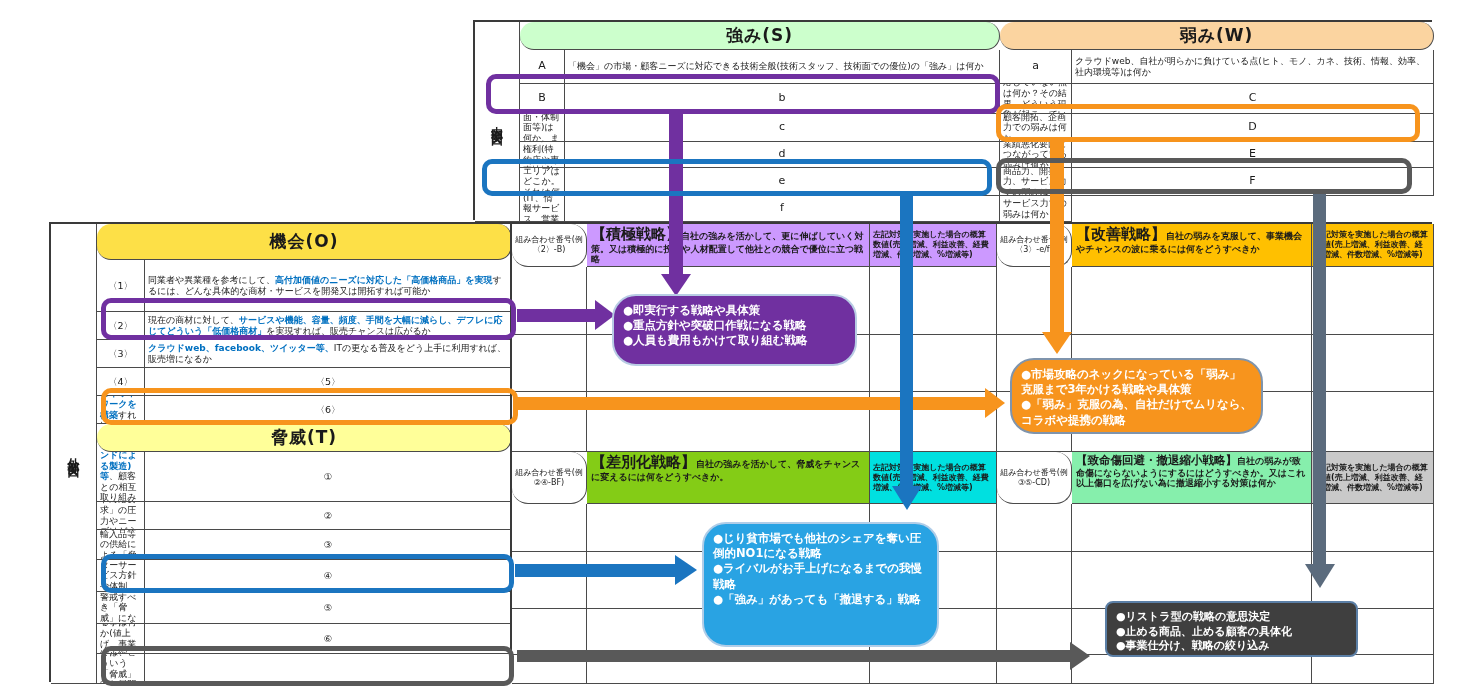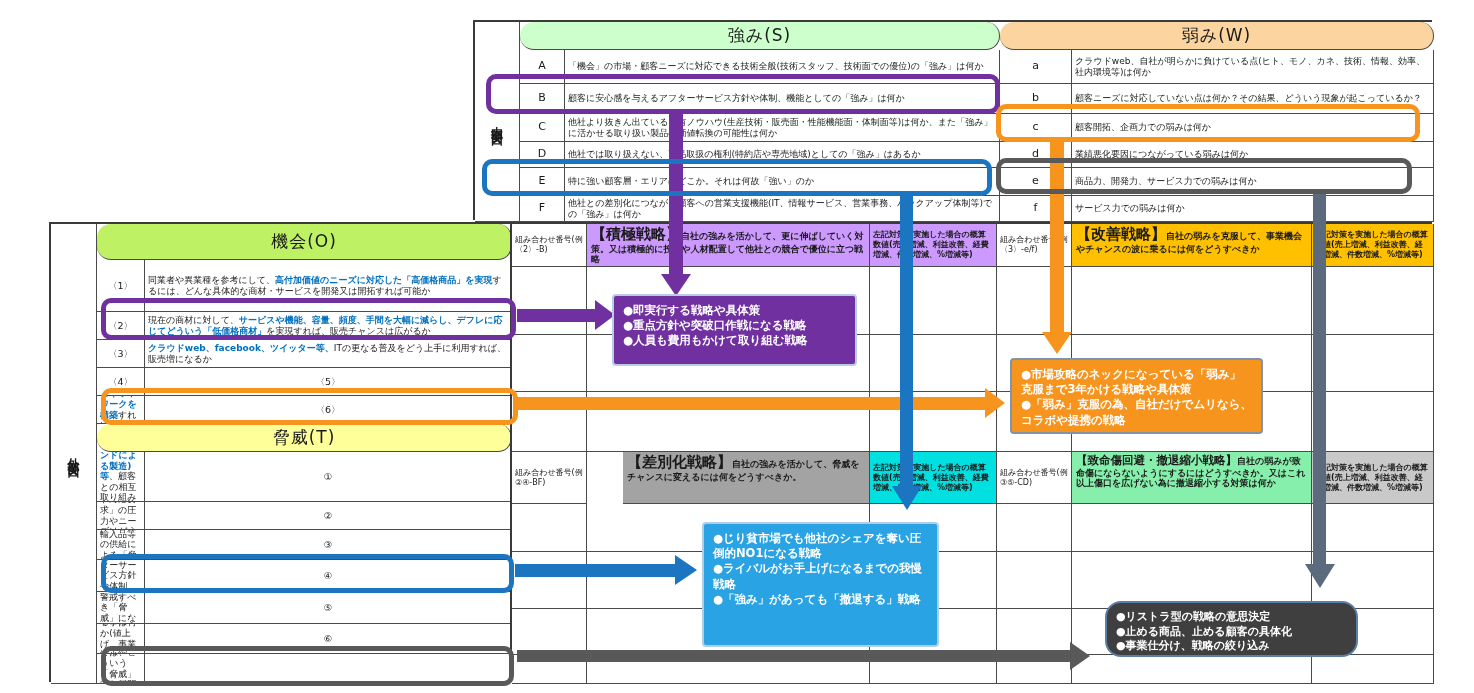--- a/index.html
+++ b/index.html
@@ -24,42 +24,42 @@
     font-size:9px;
     line-height:1.18;
     padding:1px 3px;
     overflow:hidden;
     display:flex;
     align-items:center;
     box-sizing:border-box;
     background:#fff;
   }
   .txt{justify-content:flex-start;text-align:left;}
-  .hdr{font-size:17px;font-weight:normal;justify-content:center;text-align:center;letter-spacing:1px;border-radius:14px;}
+  .hdr{font-size:17px;font-weight:bold;justify-content:center;text-align:center;letter-spacing:1px;border-radius:14px;}
   .vlabel{
     writing-mode:vertical-rl;
     font-weight:bold;font-size:12px;letter-spacing:3px;
     justify-content:center;
   }
   .idcell{font-size:11px;justify-content:center;text-align:center;}
   .idcell.small{font-size:9.5px;}
-  .combo{font-size:8px;justify-content:center;line-height:1.25;}
+  .combo{font-size:8px;justify-content:center;text-align:center;line-height:1.25;border-radius:16px;}
   .metric{font-size:8px;line-height:1.25;font-weight:bold;}
   .strat{display:block;padding:2px 4px;}
   .stitle{font-size:15px;font-weight:bold;}
   .stitle.sm{font-size:11.5px;}
   .sdesc{font-size:9px;font-weight:bold;}
   .seg-b{color:#0070C0;font-weight:bold;}
 
   
   .shaft{position:absolute;z-index:5;}
   .ahead{position:absolute;z-index:5;width:0;height:0;}
   .outline{position:absolute;z-index:6;border-radius:10px;background:transparent;box-sizing:border-box;}
   .callout{
-    position:absolute;z-index:7;border-radius:4px;
+    position:absolute;z-index:7;border-radius:24px;
     color:#fff;font-weight:bold;font-size:11.5px;line-height:1.32;
     padding:7px 9px;box-sizing:border-box;
   }
   .callout div{margin:0;}
 </style>
 </head>
 <body>
 
 <div class="tbl" style="left:473px;top:20px;width:959px;height:200px;
             grid-template-columns:45px 45px 435px 72px 362px;
@@ -67,21 +67,20 @@
   <div class="cell vlabel" style="grid-row:1/8;grid-column:1;">内部要因</div>
   <div class="cell hdr" style="grid-column:2/4;background:#CCFFCC;">強み(S)</div>
   <div class="cell hdr" style="grid-column:4/6;background:#FBD4A0;">弱み(W)</div>
 
   <div class="cell idcell">A</div>
   <div class="cell txt">「機会」の市場・顧客ニーズに対応できる技術全般(技術スタッフ、技術面での優位)の「強み」は何か</div>
   <div class="cell idcell">a</div>
   <div class="cell txt">クラウドweb、自社が明らかに負けている点(ヒト、モノ、カネ、技術、情報、効率、社内環境等)は何か</div>
 
   <div class="cell idcell">B</div>
-  <div class="cell txt">顧客に安心感を与えるアフターサービス方針や体制、機能としての「強み」は何か</div>
   <div class="cell idcell">b</div>
   <div class="cell txt">顧客ニーズに対応していない点は何か？その結果、どういう現象が起こっているか？</div>
 
   <div class="cell idcell">C</div>
   <div class="cell txt">他社より抜きん出ている固有ノウハウ(生産技術・販売面・性能機能面・体制面等)は何か、また「強み」に活かせる取り扱い製品の価値転換の可能性は何か</div>
   <div class="cell idcell">c</div>
   <div class="cell txt">顧客開拓、企画力での弱みは何か</div>
 
   <div class="cell idcell">D</div>
   <div class="cell txt">他社では取り扱えない、商品取扱の権利(特約店や専売地域)としての「強み」はあるか</div>
@@ -96,21 +95,21 @@
   <div class="cell idcell">F</div>
   <div class="cell txt">他社との差別化につながる顧客への営業支援機能(IT、情報サービス、営業事務、バックアップ体制等)での「強み」は何か</div>
   <div class="cell idcell">f</div>
   <div class="cell txt">サービス力での弱みは何か</div>
 </div>
 
 <div class="tbl" style="left:49px;top:222px;width:461px;height:460px;
             grid-template-columns:46px 48px 367px;
             grid-template-rows:36px 52px 28px 28px 28px 28px 28px 50px 28px 30px 32px 32px 30px 30px;">
   <div class="cell vlabel" style="grid-row:1/15;grid-column:1;">外部要因</div>
-  <div class="cell hdr" style="grid-column:2/4;background:#bef264;text-align:center;">機会(O)</div>
+  <div class="cell hdr" style="grid-column:2/4;background:#fde047;text-align:center;">機会(O)</div>
 
   <div class="cell idcell small">〈1〉</div>
   <div class="cell txt">
       <span><span>同業者や異業種を参考にして、</span><span class="seg-b">高付加価値のニーズに対応した「高価格商品」を実現</span><span>するには、どんな具体的な商材・サービスを開発又は開拓すれば可能か</span></span>
     </div>
   <div class="cell idcell small">〈2〉</div>
   <div class="cell txt">
       <span><span>現在の商材に対して、</span><span class="seg-b">サービスや機能、容量、頻度、手間を大幅に減らし、デフレに応じてどういう「低価格商材」</span><span>を実現すれば、販売チャンスは広がるか</span></span>
     </div>
   <div class="cell idcell small">〈3〉</div>
@@ -171,21 +170,21 @@
     <div class="cell"></div>
     <div class="cell"></div>
   <div class="cell"></div>
     <div class="cell"></div>
     <div class="cell"></div>
     <div class="cell"></div>
     <div class="cell"></div>
     <div class="cell"></div>
 
   <div class="cell combo">組み合わせ番号(例 ②④-BF)</div>
-  <div class="cell strat" style="background:#a3a3a3;margin-left:36px;">
+  <div class="cell strat" style="background:#84cc16;">
     <span class="stitle">【差別化戦略】</span><span class="sdesc">自社の強みを活かして、脅威をチャンスに変えるには何をどうすべきか。</span>
   </div>
   <div class="cell metric" style="background:#00E0E0;">左記対策を実施した場合の概算数値(売上増減、利益改善、経費増減、件数増減、%増減等)</div>
   <div class="cell combo">組み合わせ番号(例 ③⑤-CD)</div>
   <div class="cell strat" style="background:#86efac;">
     <span class="stitle sm">【致命傷回避・撤退縮小戦略】</span><span class="sdesc">自社の弱みが致命傷にならないようにするにはどうすべきか。又はこれ以上傷口を広げない為に撤退縮小する対策は何か</span>
   </div>
   <div class="cell metric" style="background:#C9C9C9;">左記対策を実施した場合の概算数値(売上増減、利益改善、経費増減、件数増減、%増減等)</div>
 
   <div class="cell"></div>
@@ -254,17 +253,17 @@
 </div>
 <div class="callout" style="left:1010px;top:358px;width:253px;height:76px;background:#F7941D;border:2px solid #7F94AC;">
   <div>●市場攻略のネックになっている「弱み」克服まで3年かける戦略や具体策</div>
   <div>●「弱み」克服の為、自社だけでムリなら、コラボや提携の戦略</div>
 </div>
 <div class="callout" style="left:702px;top:522px;width:237px;height:125px;background:#29A3E3;border:2px solid #B0CDE8;">
   <div>●じり貧市場でも他社のシェアを奪い圧倒的NO1になる戦略</div>
   <div>●ライバルがお手上げになるまでの我慢戦略</div>
   <div>●「強み」があっても「撤退する」戦略</div>
 </div>
-<div class="callout" style="left:1105px;top:601px;width:253px;height:56px;background:#3F3F3F;border:2px solid #5B7FA6;font-size:11px;border-radius:16px;">
+<div class="callout" style="left:1105px;top:601px;width:253px;height:56px;background:#3F3F3F;border:2px solid #5B7FA6;font-size:11px;border-radius:8px;">
   <div>●リストラ型の戦略の意思決定</div>
   <div>●止める商品、止める顧客の具体化</div>
   <div>●事業仕分け、戦略の絞り込み</div>
 </div>
 
 </body></html>

